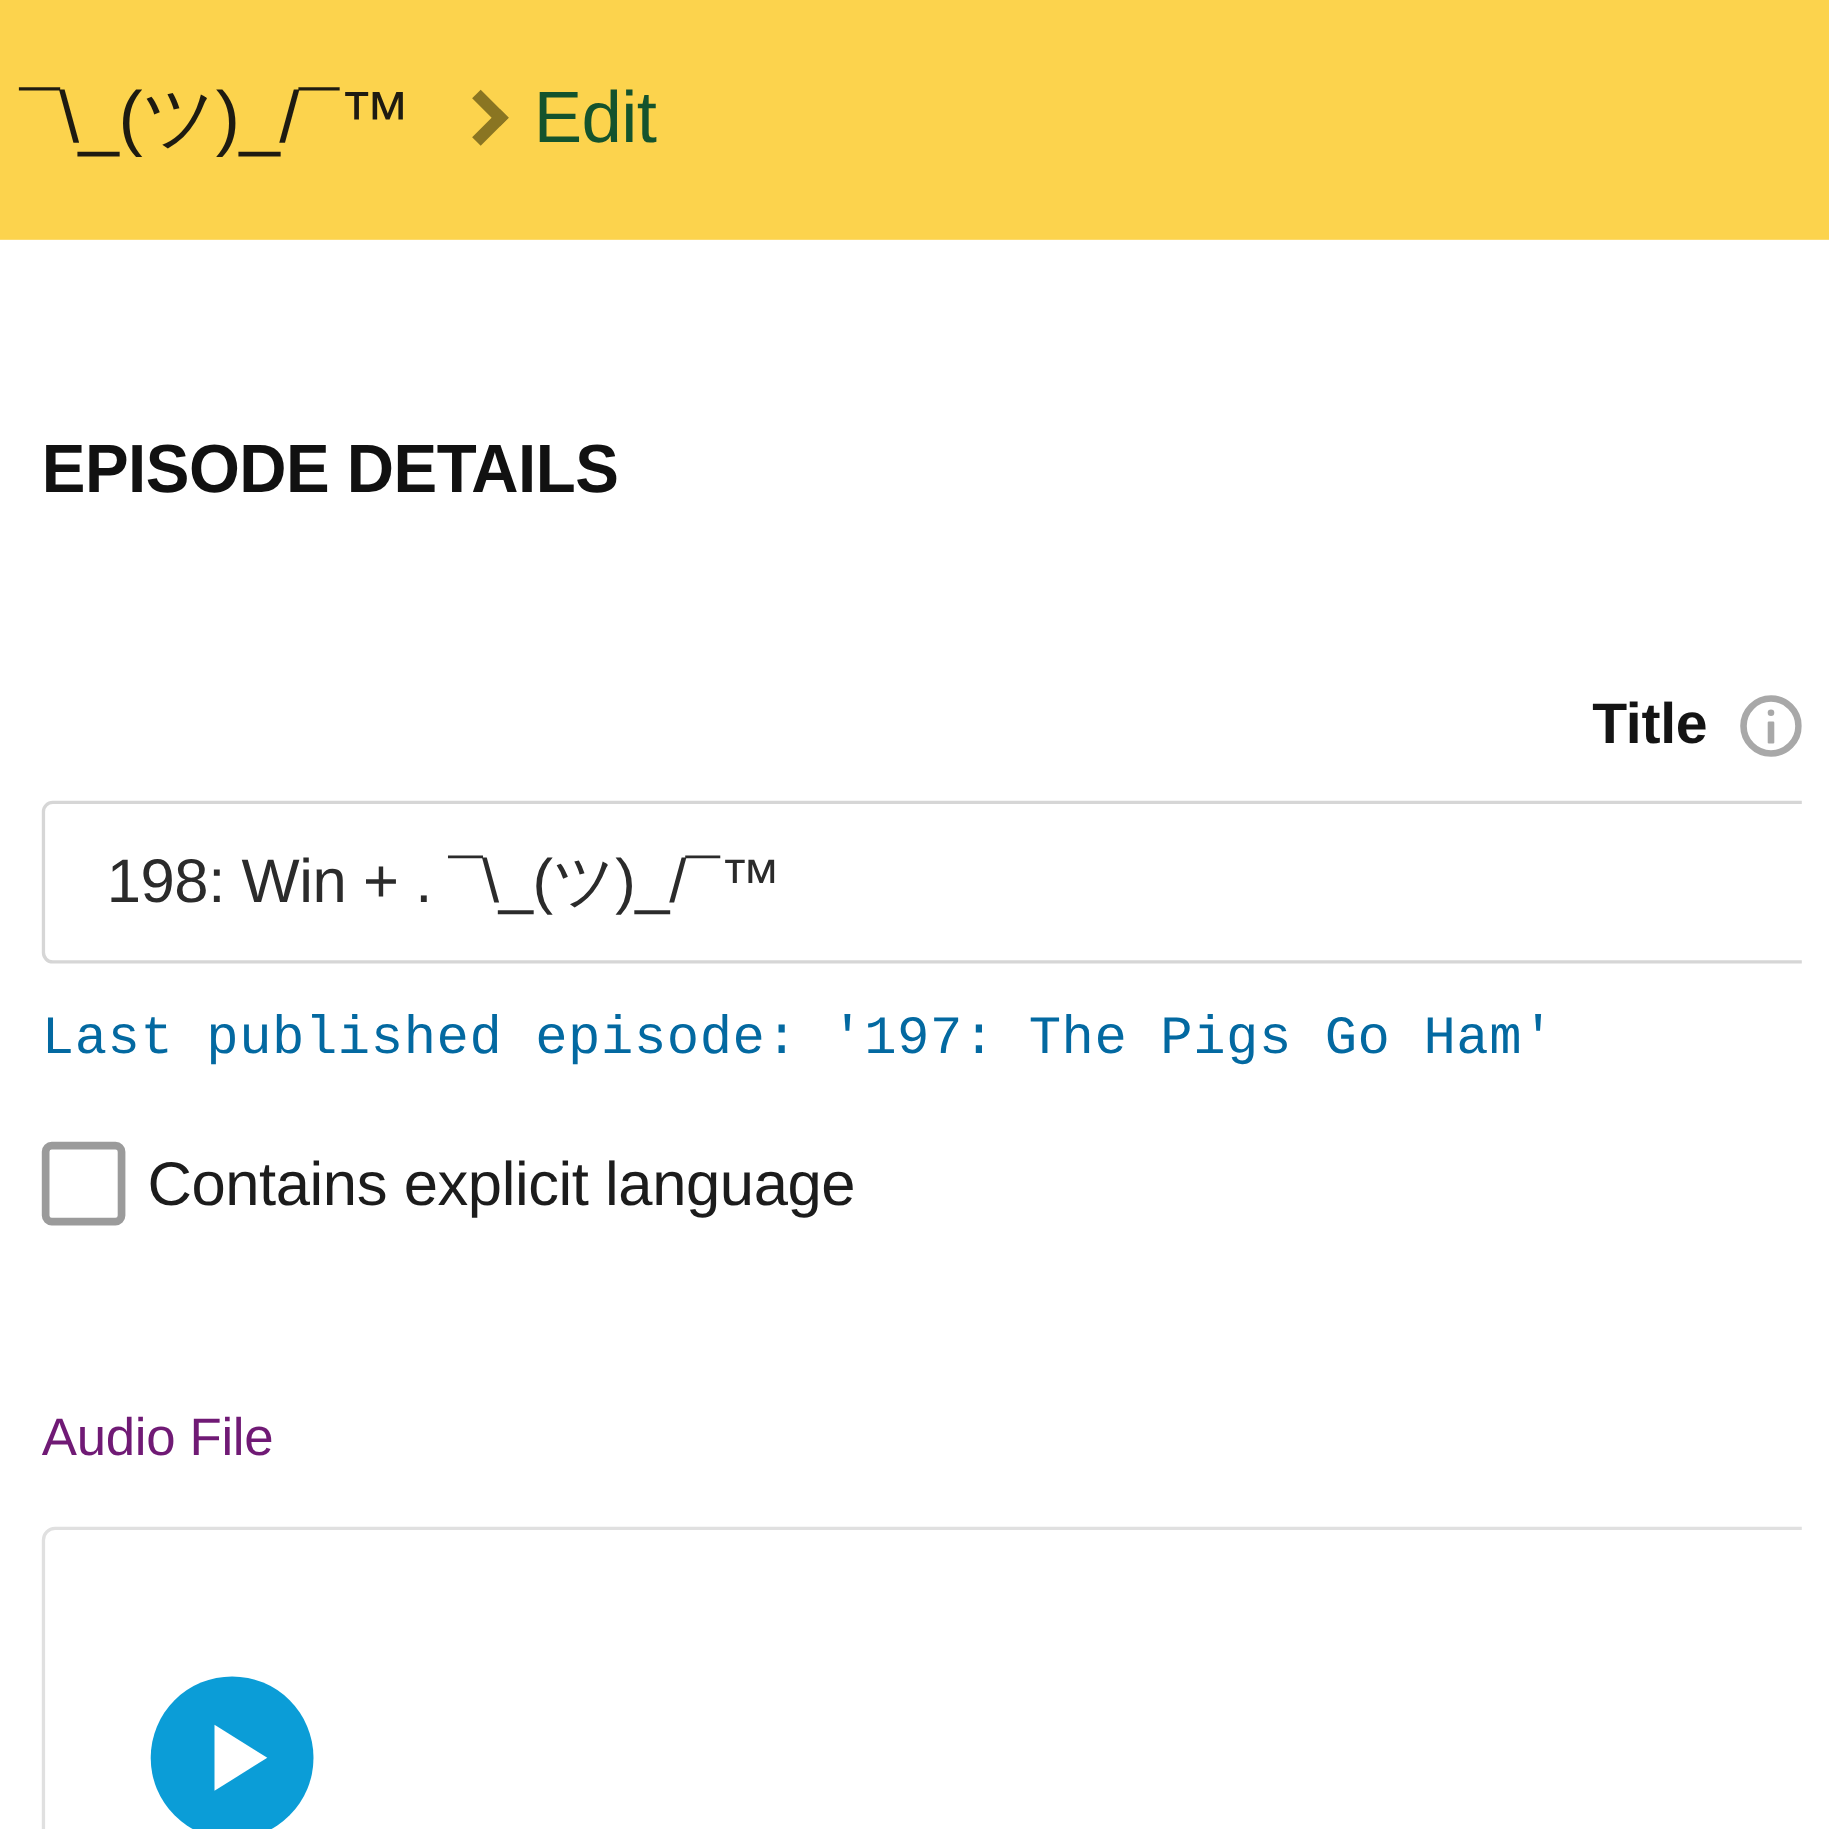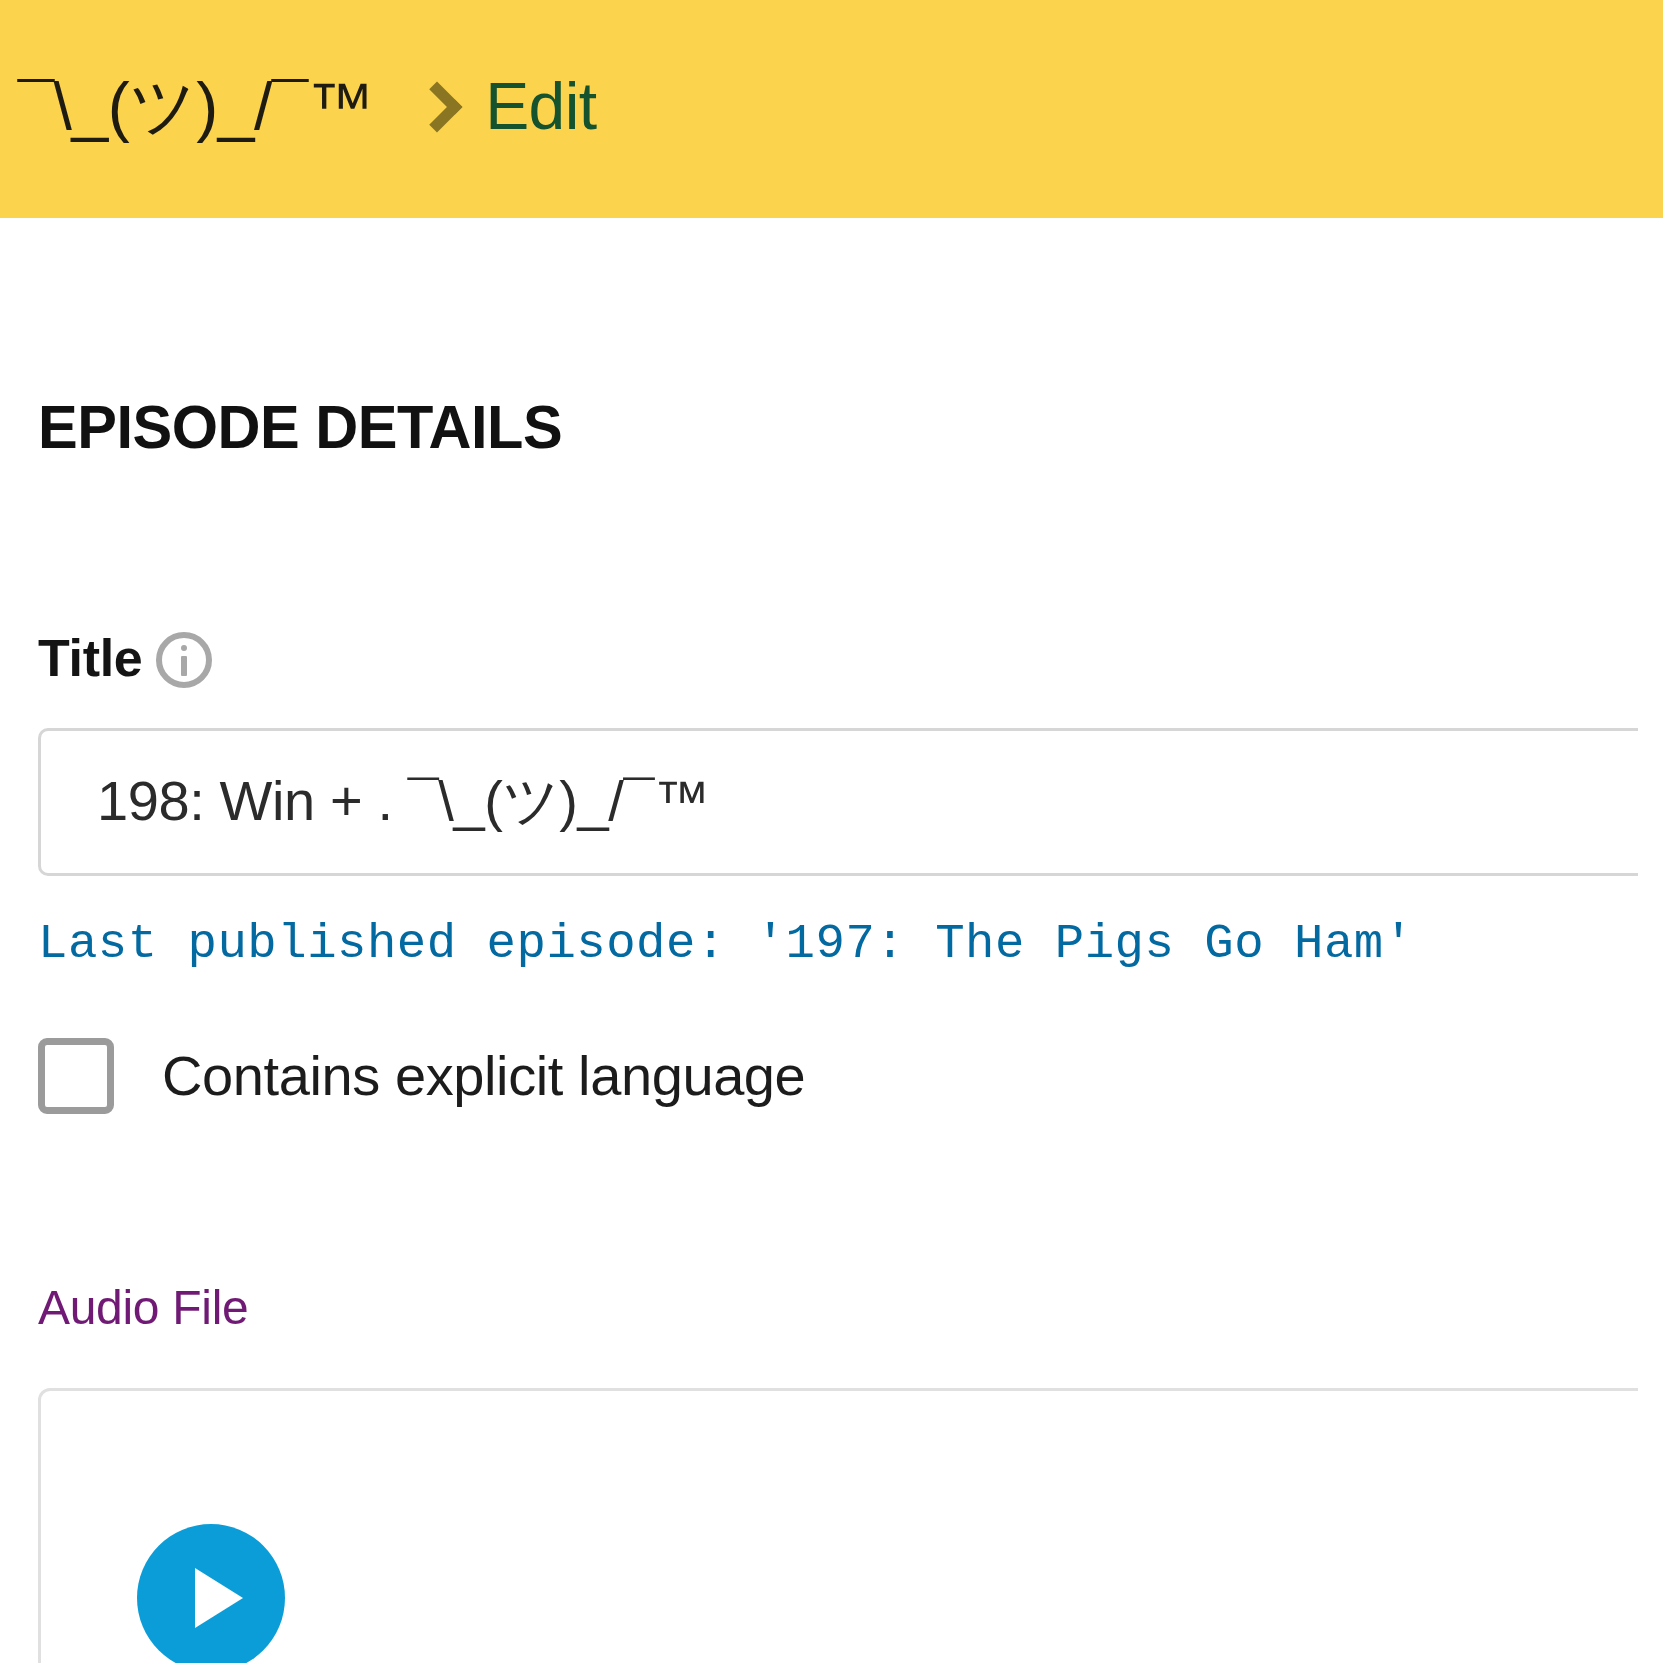--- a/index.html
+++ b/index.html
@@ -98,21 +98,22 @@
     transform: scaleX(0.96);
     transform-origin: left center;
     white-space: nowrap;
   }
 
   
   .field-title-row {
     margin-top: 172px;
     display: flex;
     align-items: center;
-    gap: 14px;
+    gap: 30px;
+    justify-content: flex-end;
   }
 
   .field-label {
     font-size: 52px;
     font-weight: 700;
     color: #141414;
     line-height: 1;
     letter-spacing: -0.3px;
   }
 
@@ -167,21 +168,21 @@
     color: #0369a1;
     letter-spacing: 0.5px;
     white-space: nowrap;
   }
 
   
   .checkbox-row {
     margin-top: 66px;
     display: flex;
     align-items: center;
-    gap: 48px;
+    gap: 20px;
   }
 
   .checkbox-box {
     width: 76px;
     height: 76px;
     border: 7px solid #9b9b9b;
     border-radius: 9px;
     background: #ffffff;
     flex: none;
   }

